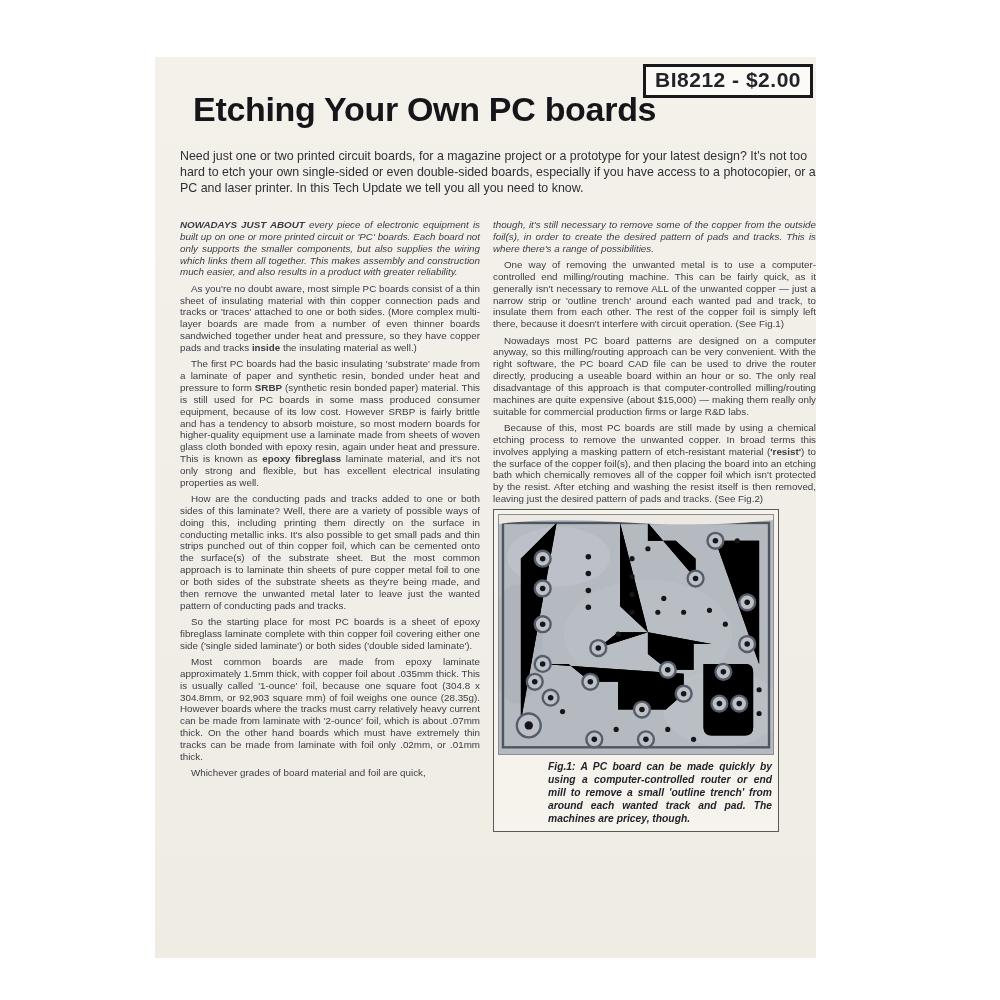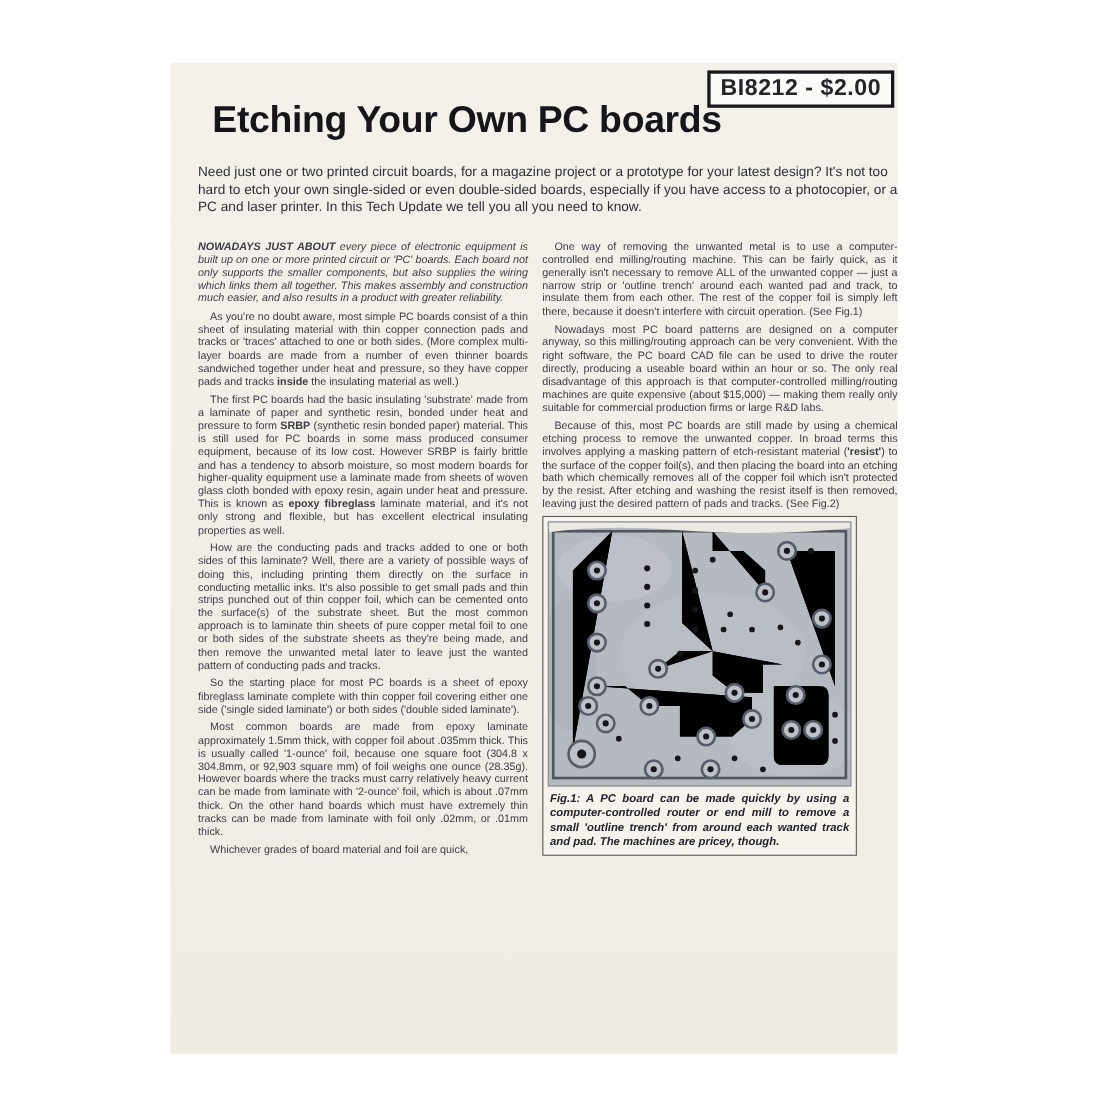--- a/index.html
+++ b/index.html
@@ -17,21 +17,21 @@
   .col{font-size:9.8px;line-height:1.21;color:#3c3c45;text-align:justify;}
   .col-left{width:300px;}
   .col-right{width:323px;}
   .body-para{margin:0 0 4.5px;text-indent:11px;}
   .body-para.noindent{text-indent:0;font-style:italic;}
   .figure-box{box-sizing:border-box;margin-top:4px;width:286px;border:1.5px solid #595959;
               background:#f5f3ec;padding:4px;}
   .photo{border:1px solid #8a8d91;line-height:0;background:#b5b9c0;}
   .photo svg{width:100%;height:auto;display:block;}
   figcaption{font-size:10.3px;font-weight:bold;font-style:italic;line-height:1.28;
-             color:#23232b;padding:5px 2px 1px;text-align:justify;}
+             color:#23232b;padding:5px 2px 1px;text-align:justify;margin-left:48px;}
   .pad{fill:#bcc0c7;stroke:#565d68;stroke-width:2.4;}
   .hole{fill:#16161a;}
 </style>
 </head>
 <body>
 
 <div class="canvas">
   <div class="page">
 
     <div class="tag-box">BI8212  -  $2.00</div>
@@ -46,20 +46,21 @@
           <p class="body-para">As you're no doubt aware, most simple PC boards consist of a thin sheet of insulating material with thin copper connection pads and tracks or 'traces' attached to one or both sides. (More complex multi-layer boards are made from a number of even thinner boards sandwiched together under heat and pressure, so they have copper pads and tracks <b>inside</b> the insulating material as well.)</p>
           <p class="body-para">The first PC boards had the basic insulating 'substrate' made from a laminate of paper and synthetic resin, bonded under heat and pressure to form <b>SRBP</b> (synthetic resin bonded paper) material. This is still used for PC boards in some mass produced consumer equipment, because of its low cost. However SRBP is fairly brittle and has a tendency to absorb moisture, so most modern boards for higher-quality equipment use a laminate made from sheets of woven glass cloth bonded with epoxy resin, again under heat and pressure. This is known as <b>epoxy fibreglass</b> laminate material, and it's not only strong and flexible, but has excellent electrical insulating properties as well.</p>
           <p class="body-para">How are the conducting pads and tracks added to one or both sides of this laminate? Well, there are a variety of possible ways of doing this, including printing them directly on the surface in conducting metallic inks. It's also possible to get small pads and thin strips punched out of thin copper foil, which can be cemented onto the surface(s) of the substrate sheet. But the most common approach is to laminate thin sheets of pure copper metal foil to one or both sides of the substrate sheets as they're being made, and then remove the unwanted metal later to leave just the wanted pattern of conducting pads and tracks.</p>
           <p class="body-para">So the starting place for most PC boards is a sheet of epoxy fibreglass laminate complete with thin copper foil covering either one side ('single sided laminate') or both sides ('double sided laminate').</p>
           <p class="body-para">Most common boards are made from epoxy laminate approximately 1.5mm thick, with copper foil about .035mm thick. This is usually called '1-ounce' foil, because one square foot (304.8 x 304.8mm, or 92,903 square mm) of foil weighs one ounce (28.35g). However boards where the tracks must carry relatively heavy current can be made from laminate with '2-ounce' foil, which is about .07mm thick. On the other hand boards which must have extremely thin tracks can be made from laminate with foil only .02mm, or .01mm thick.</p>
           <p class="body-para">Whichever grades of board material and foil are quick,</p>
         </div>
 
       <div class="col col-right">
         <div>
+            <p class="body-para noindent">though, it's still necessary to remove some of the copper from the outside foil(s), in order to create the desired pattern of pads and tracks. This is where there's a range of possibilities.</p>
             <p class="body-para">One way of removing the unwanted metal is to use a computer-controlled end milling/routing machine. This can be fairly quick, as it generally isn't necessary to remove ALL of the unwanted copper — just a narrow strip or 'outline trench' around each wanted pad and track, to insulate them from each other. The rest of the copper foil is simply left there, because it doesn't interfere with circuit operation. (See Fig.1)</p>
             <p class="body-para">Nowadays most PC board patterns are designed on a computer anyway, so this milling/routing approach can be very convenient. With the right software, the PC board CAD file can be used to drive the router directly, producing a useable board within an hour or so. The only real disadvantage of this approach is that computer-controlled milling/routing machines are quite expensive (about $15,000) — making them really only suitable for commercial production firms or large R&amp;D labs.</p>
             <p class="body-para">Because of this, most PC boards are still made by using a chemical etching process to remove the unwanted copper. In broad terms this involves applying a masking pattern of etch-resistant material (<b>'resist'</b>) to the surface of the copper foil(s), and then placing the board into an etching bath which chemically removes all of the copper foil which isn't protected by the resist. After etching and washing the resist itself is then removed, leaving just the desired pattern of pads and tracks. (See Fig.2)</p>
           </div>
 
         <figure class="figure-box" style="margin:4px 0 0 0;">
           <div class="photo">
             <svg viewBox="0 0 276 240" xmlns="http://www.w3.org/2000/svg">
               <defs>
                 <path id="t1" d="M 58,8 L 22,44 L 22,208"></path>

